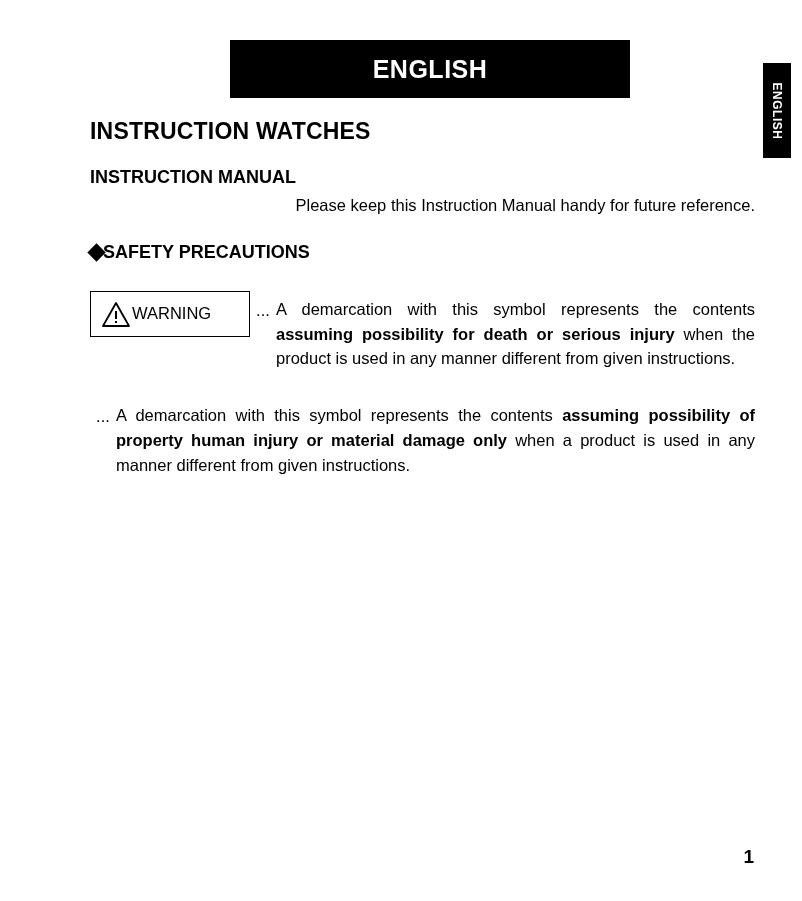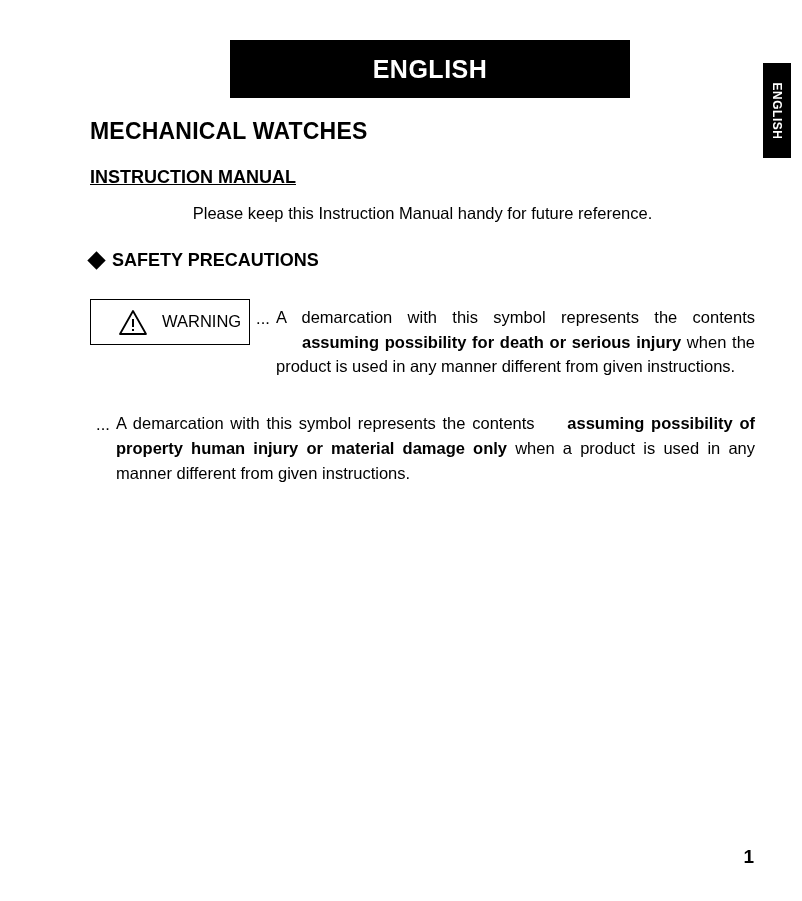--- a/index.html
+++ b/index.html
@@ -71,41 +71,39 @@
   h1.title {
     font-size: 23px;
     font-weight: bold;
     margin: 0 0 22px 0;
     letter-spacing: 0.2px;
   }
 
   h2.subtitle {
     font-size: 18px;
     font-weight: bold;
-    margin: 0 0 14px 0;
-    text-decoration: underline;
+    margin: 0 0 6px 0;
   }
 
   p.body-text {
     font-size: 16.5px;
     line-height: 1.45;
     margin: 0;
     text-align: justify;
   }
   p.body-text.no-justify {
-    text-align: center;
+    text-align: right;
   }
 
   .section-head {
     font-size: 18px;
     font-weight: bold;
     margin: 24px 0 6px 0;
     display: flex;
     align-items: center;
-    gap: 9px;
   }
   .diamond {
     display: inline-block;
     width: 13px;
     height: 13px;
     background: #000;
     transform: rotate(45deg);
     flex: 0 0 auto;
   }
 
@@ -119,22 +117,22 @@
     margin-bottom: 24px;
   }
   .label-box {
     flex: 0 0 auto;
     width: 160px;
     height: 46px;
     border: 1.5px solid #000;
     box-sizing: border-box;
     display: flex;
     align-items: center;
-    gap: 14px;
-    padding-left: 27px;
+    gap: 1px;
+    padding-left: 10px;
     margin-top: 2px;
   }
   .warn-tri {
     flex: 0 0 auto;
     width: 30px;
     height: 28px;
   }
   .label-text {
     font-size: 16.5px;
   }
@@ -147,21 +145,20 @@
   }
   .demarc-text {
     flex: 1 1 auto;
     font-size: 16.5px;
     line-height: 1.5;
     padding-top: 8px;
     text-align: justify;
   }
   .demarc-text b {
     font-weight: bold;
-    margin-left: 26px;
   }
 
   .page-number {
     position: absolute;
     right: 48px;
     top: 838px;
     font-size: 19px;
     font-weight: bold;
   }
 
@@ -182,21 +179,21 @@
   <div class="lang-banner">
     <span>ENGLISH</span>
   </div>
 
   <div class="side-tab">
     <span>ENGLISH</span>
   </div>
 
   <div class="content">
 
-    <h1 class="title">MECHANICAL WATCHES</h1>
+    <h1 class="title">INSTRUCTION WATCHES</h1>
 
     <h2 class="subtitle">INSTRUCTION MANUAL</h2>
 
 
     <p class="body-text no-justify" style="margin-top:6px;">Please keep this Instruction Manual handy for future reference.</p>
 
     <div class="section-head">
       <span class="diamond"></span>
       <span>SAFETY PRECAUTIONS</span>
     </div>

